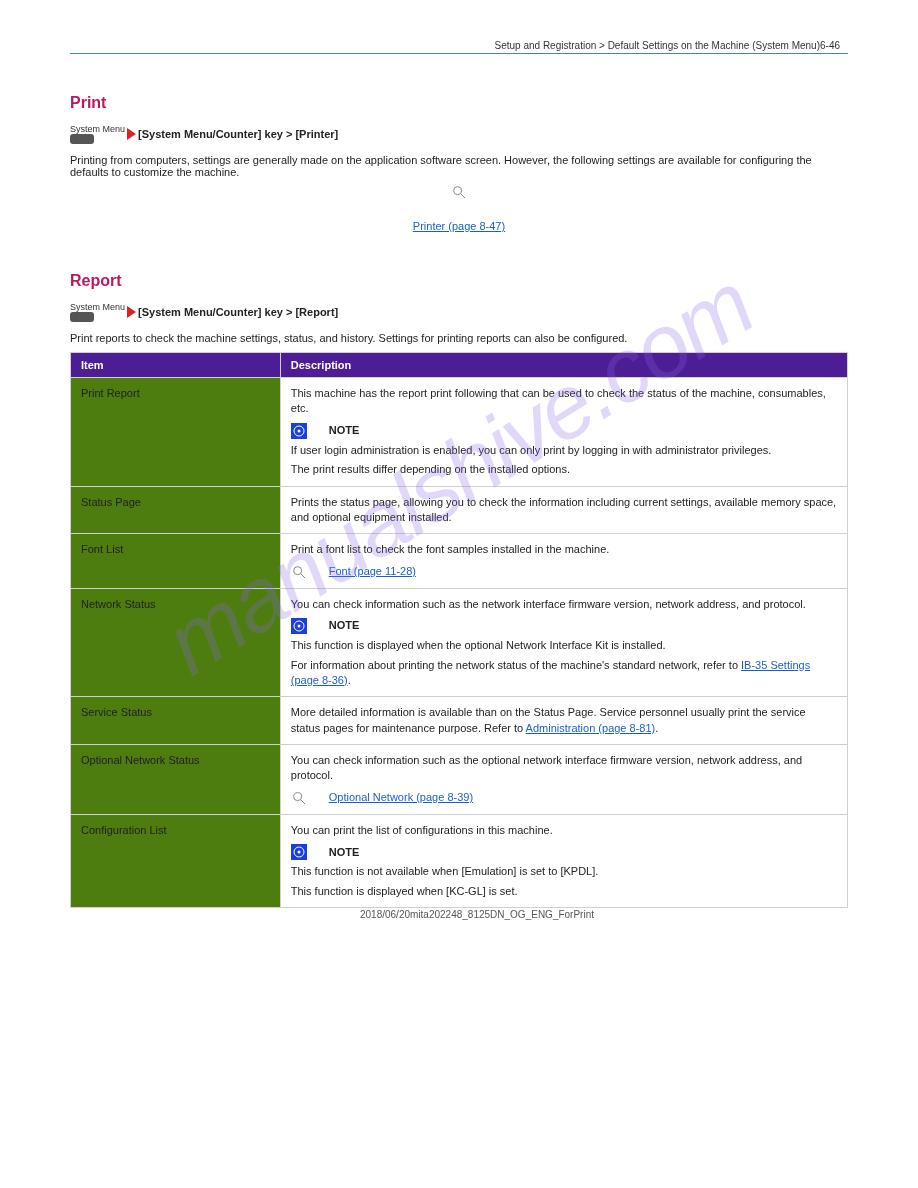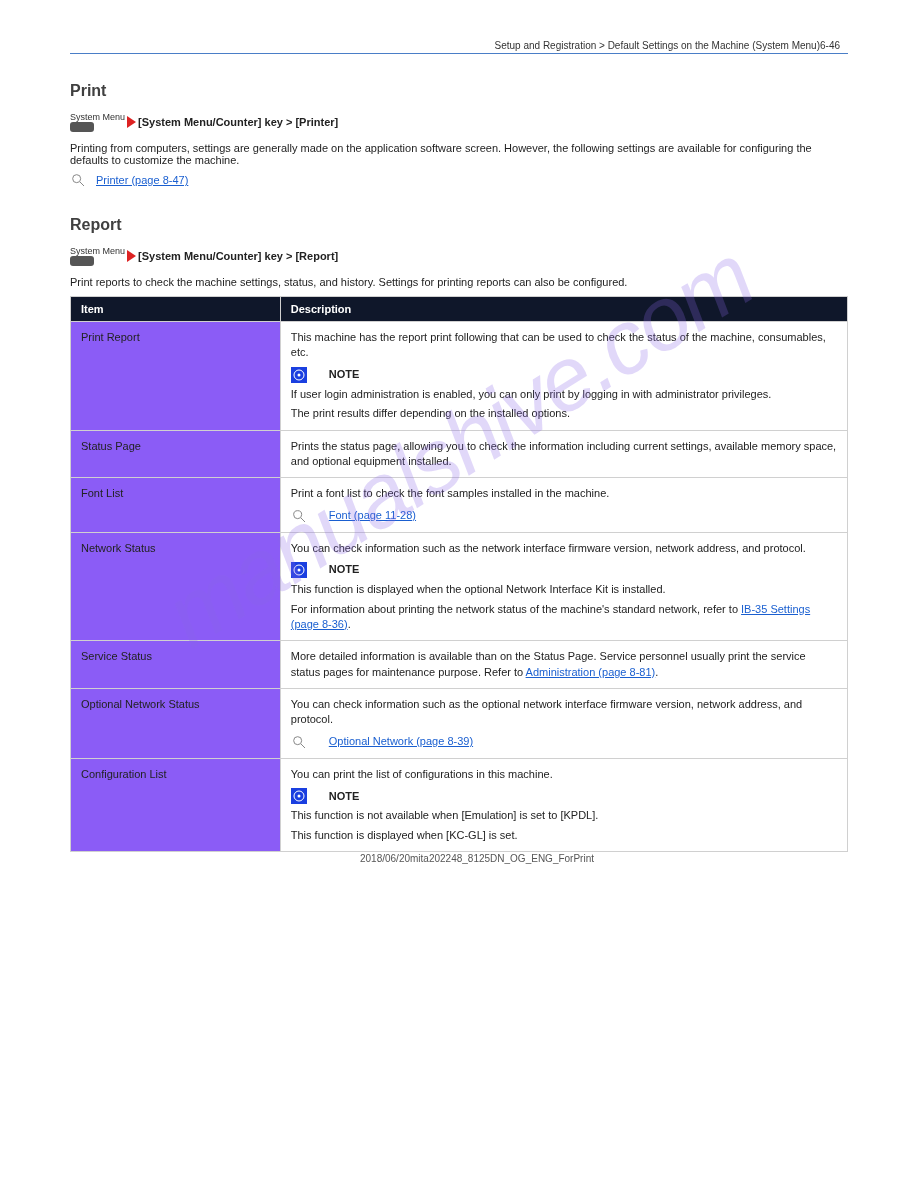--- a/index.html
+++ b/index.html
@@ -23,72 +23,72 @@
     display: flex;
     justify-content: flex-end;
     font-size: 10px;
     color: #333;
     margin-bottom: 2px;
     padding: 0 8px;
   }
   .section-title {
     font-size: 16px;
     font-weight: bold;
-    color: #404040;
-    margin-top: 28px;
+    color: #be185d;
+    margin-top: 40px;
     margin-bottom: 12px;
   }
   .nav-row {
     display: flex;
     align-items: center;
     gap: 0;
     margin-bottom: 10px;
   }
   .nav-label-above { font-size: 9px; color: #333; }
   .nav-button {
     width: 24px; height: 10px; background: #555; border-radius: 3px;
   }
   .bold-nav { font-size: 11px; }
   .bold-nav b { font-weight: bold; }
   .desc { margin-bottom: 6px; font-size: 11px; }
-  .ref-row { display: flex; align-items: center; gap: 10px; margin-top: 6px; margin-bottom: 6px; margin-left: 0; }
+  .ref-row { display: flex; align-items: center; gap: 20px; margin-top: 6px; margin-bottom: 6px; margin-left: 0; flex-direction: column; }
   .link { color: #1a5fd0; text-decoration: underline; font-size: 11px; }
   .magnify { width: 16px; height: 16px; }
   .cdrom { width: 16px; height: 16px; }
   .triangle-right {
     width: 0; height: 0;
     border-top: 6px solid transparent;
     border-bottom: 6px solid transparent;
     border-left: 9px solid #d22;
     display: inline-block;
     margin: 0 2px;
   }
   table.settings {
     width: 100%;
     border-collapse: collapse;
     margin-top: 8px;
   }
   table.settings th {
-    background: #0f172a;
+    background: #4c1d95;
     color: #fff;
     font-weight: bold;
     text-align: left;
     padding: 6px 10px;
     font-size: 11px;
     border: 1px solid #d0d0d0;
   }
   table.settings td {
     border: 1px solid #d0d0d0;
     padding: 8px 10px;
     font-size: 11px;
     vertical-align: top;
     line-height: 1.4;
   }
   table.settings td:first-child {
-    background: #8b5cf6;
+    background: #4d7c0f;
     width: 27%;
   }
   .footer-row {
     position: absolute;
     bottom: 28px;
     left: 0; right: 0;
     text-align: center;
     font-size: 10px;
     color: #555;
     padding-left: 36px;

